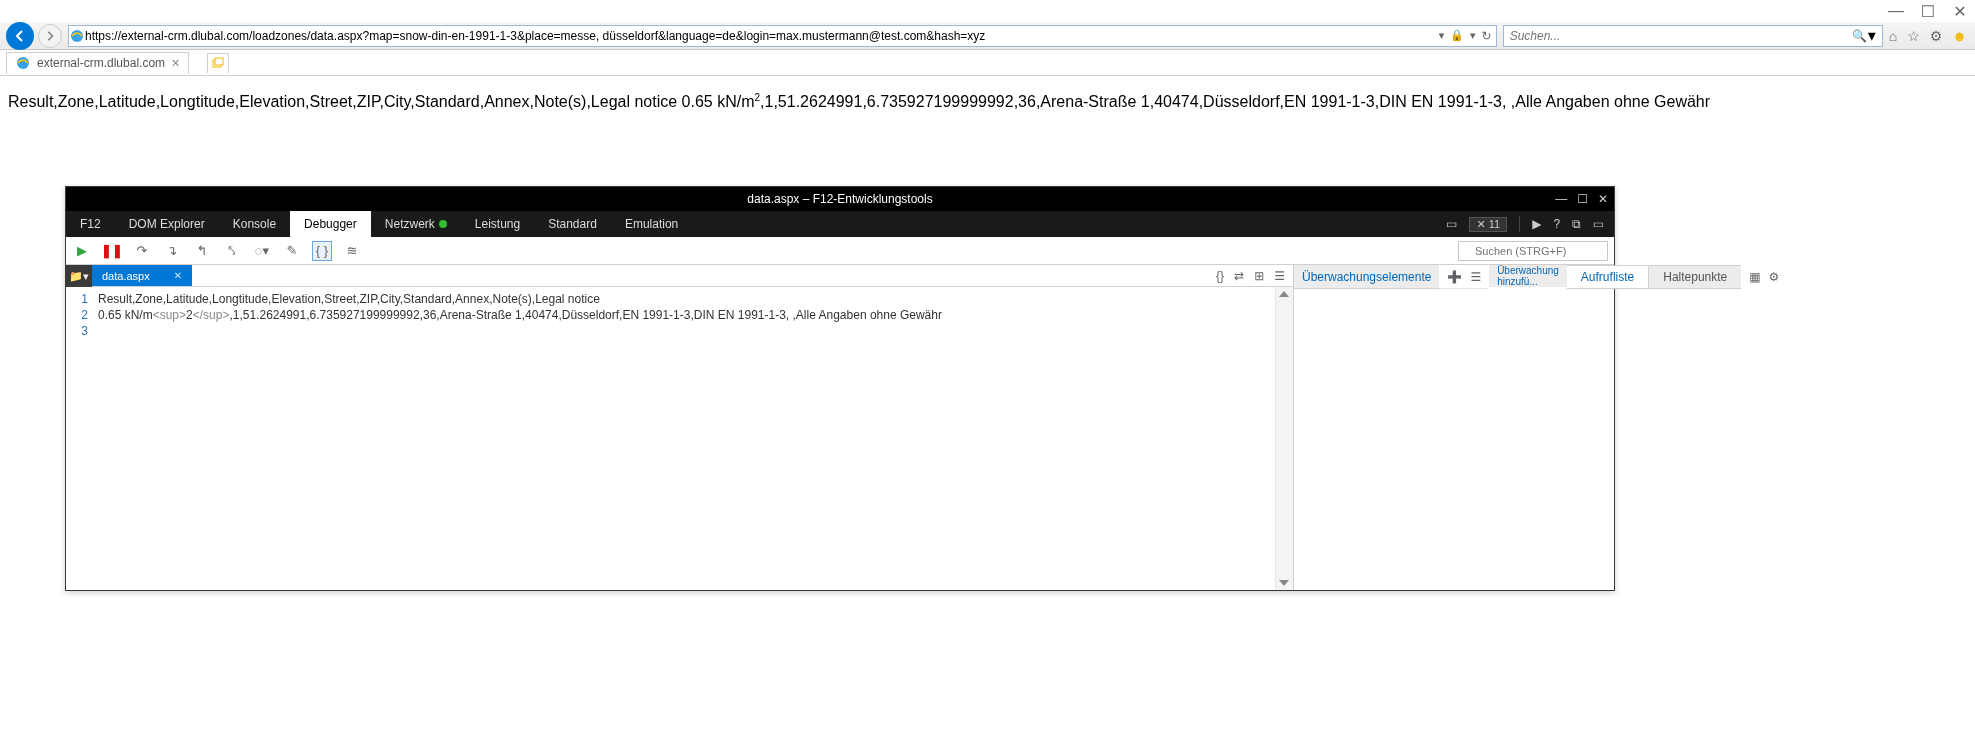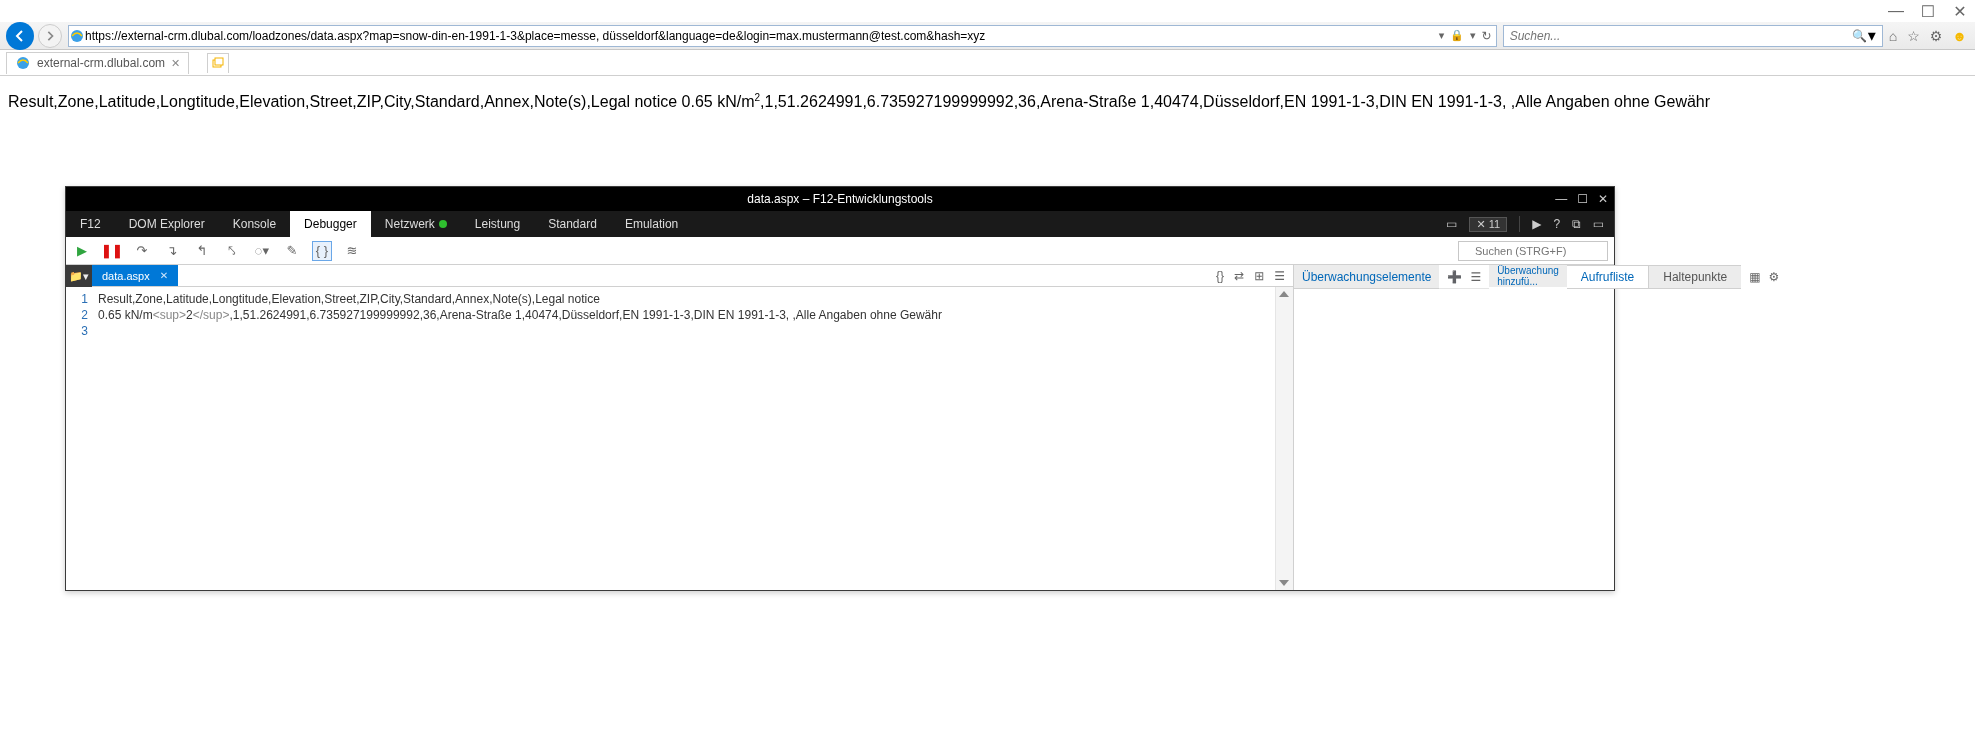--- a/index.html
+++ b/index.html
@@ -50,21 +50,21 @@
 .dt-toolbar .tb.play { color:#2fa53f;}
 .dt-toolbar .tb.pause { color:#d11; font-weight:bold;}
 .dt-toolbar .tb.active { border:1px solid #6aa7e8; background:#e8f1fc;}
 .dt-toolbar .spacer { flex:1;}
 .dt-toolbar .search { width: 150px; height:20px; border:1px solid #c7c7c7; font-size:11px; padding:0 16px; color:#888;}
 
 .dt-body { flex:1; display:flex; }
 .dt-left { flex:1; display:flex; flex-direction:column; border-right:1px solid #d0d0d0;}
 .dt-file-tabs { height:22px; display:flex; align-items:stretch; border-bottom:1px solid #d0d0d0;}
 .folder-icon { width:26px; height:22px; display:flex; align-items:center; justify-content:center; background:#3a3a3a; color:#eee; font-size:11px;}
-.file-tab { background:#0078d7; color:#fff; display:flex; align-items:center; padding:0 10px; font-size:11px; gap:10px;}
+.file-tab { background:#0078d7; color:#fff; display:flex; align-items:center; padding:0 10px; font-size:11px; gap:24px;}
 .file-tab .x { color:#cfe6fb; font-size:10px;}
 .dt-ft-spacer { flex:1;}
 .dt-ft-icons { display:flex; align-items:center; gap:10px; padding-right:8px; color:#666; font-size:12px;}
 
 .code-area { flex:1; display:flex; background:#fff; font-family: Consolas, monospace; font-size:12px; position:relative;}
 .gutter { width:28px; text-align:right; color:#2a6fb5; padding:4px 6px 0 0; line-height:16px;}
 .code-lines { flex:1; padding:4px 0 0 4px; color:#333; line-height:16px;}
 .code-lines .gray { color:#888;}
 .code-scroll { width:18px; background:#f4f4f4; border-left:1px solid #e5e5e5; position:relative;}
 .code-scroll::before, .code-scroll::after { content:""; position:absolute; left:3px; width:0;height:0; border-left:5px solid transparent; border-right:5px solid transparent;}

